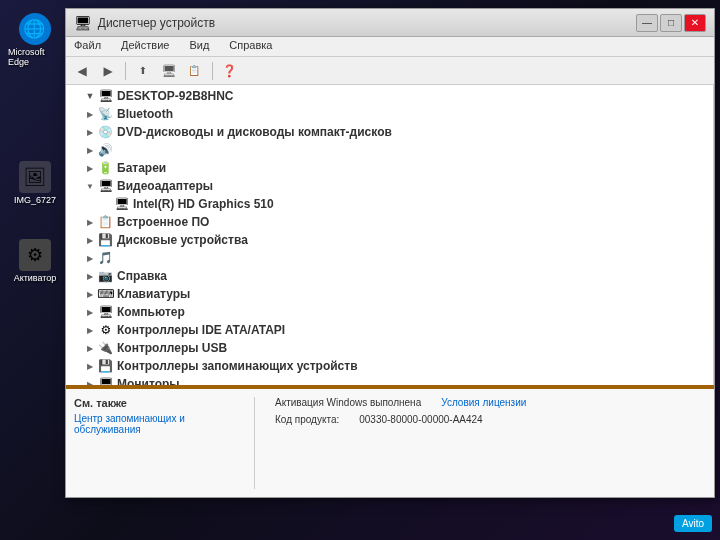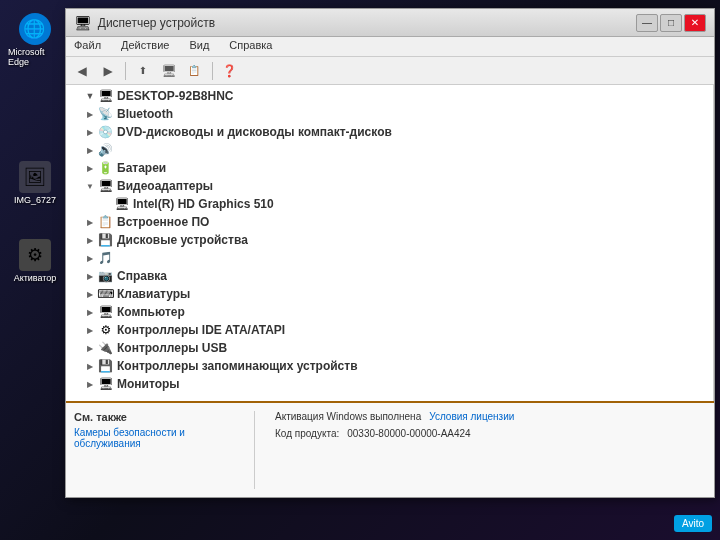--- a/index.html
+++ b/index.html
@@ -227,23 +227,23 @@
 
     .tree-label {
       font-size: 12px;
       color: #333;
       white-space: nowrap;
       font-weight: bold;
     }
 
     
     .status-bar {
-      height: 96px;
+      height: 112px;
       background: #f8f8f8;
-      border-top: 2px solid #a16207;
+      border-top: 4px solid #a16207;
       display: flex;
       padding: 8px;
       gap: 20px;
     }
 
     .status-left {
       width: 160px;
     }
 
     .status-title {
@@ -268,21 +268,21 @@
 
     .status-right {
       flex: 1;
       font-size: 10px;
       color: #333;
     }
 
     .status-row {
       display: flex;
       margin-bottom: 6px;
-      gap: 8px;
+      gap: 20px;
     }
 
     .status-activation {
       color: #333;
       font-size: 10px;
     }
 
     .status-activation-link {
       color: #0066cc;
       cursor: pointer;
@@ -465,21 +465,21 @@
               <span class="tree-label">Мониторы</span>
             </div>
           </div>
 
       </div>
     </div>
 
     <div class="status-bar">
       <div class="status-left">
         <div class="status-title">См. также</div>
-        <a class="status-link">Камеры безопасности и обслуживания</a>
+        <a class="status-link">Центр запоминающих и обслуживания</a>
       </div>
       <div class="status-divider"></div>
       <div class="status-right">
         <div class="status-row">
           <span class="status-activation">Активация Windows выполнена</span>
           <a class="status-activation-link">Условия лицензии</a>
         </div>
         <div class="status-row">
           <span class="status-activation">Код продукта:</span>
           <span class="status-activation">00330-80000-00000-AA424</span>

